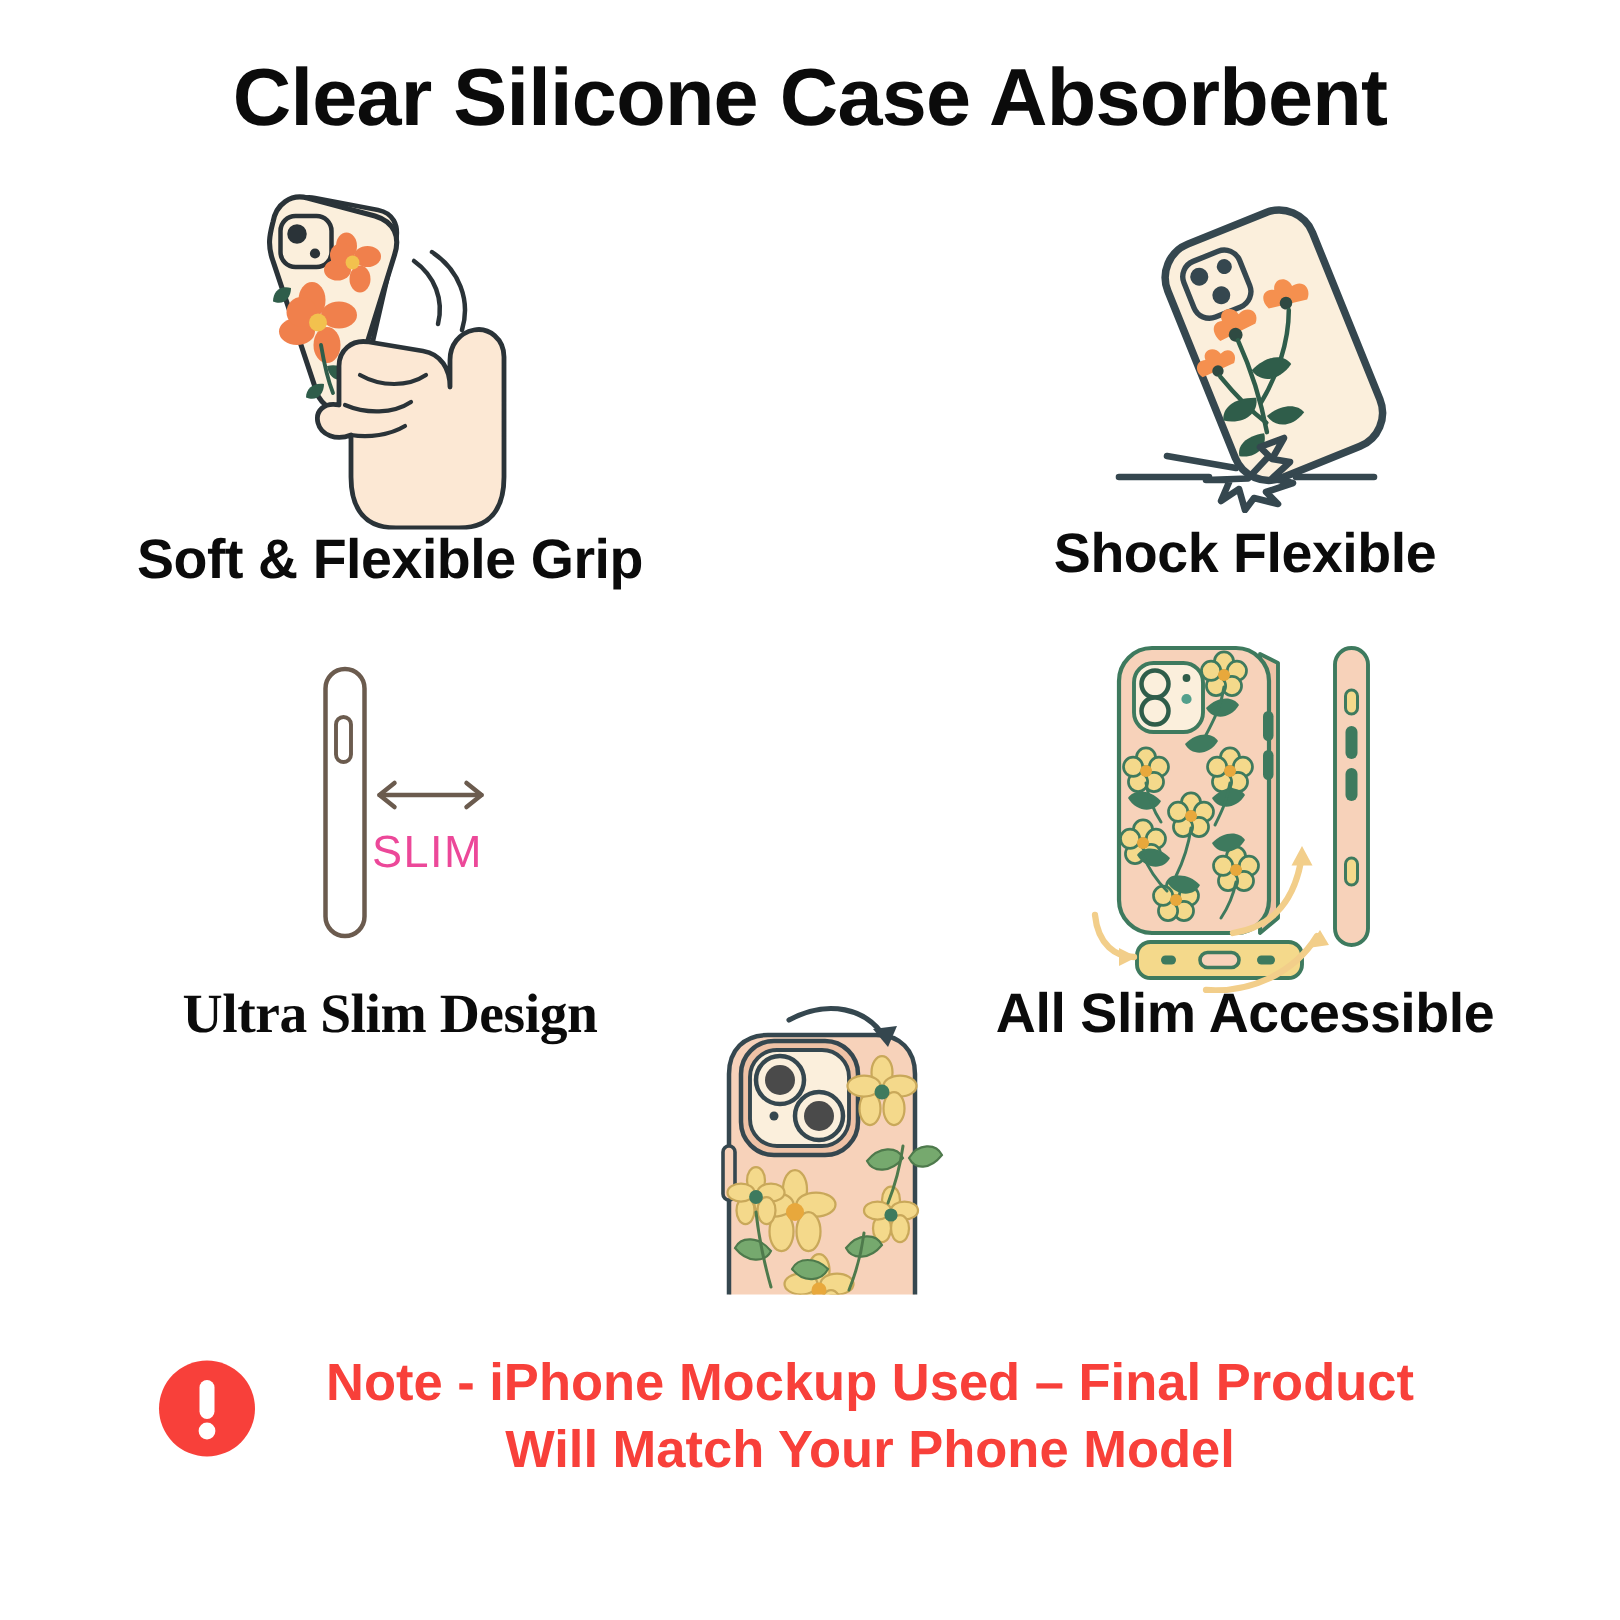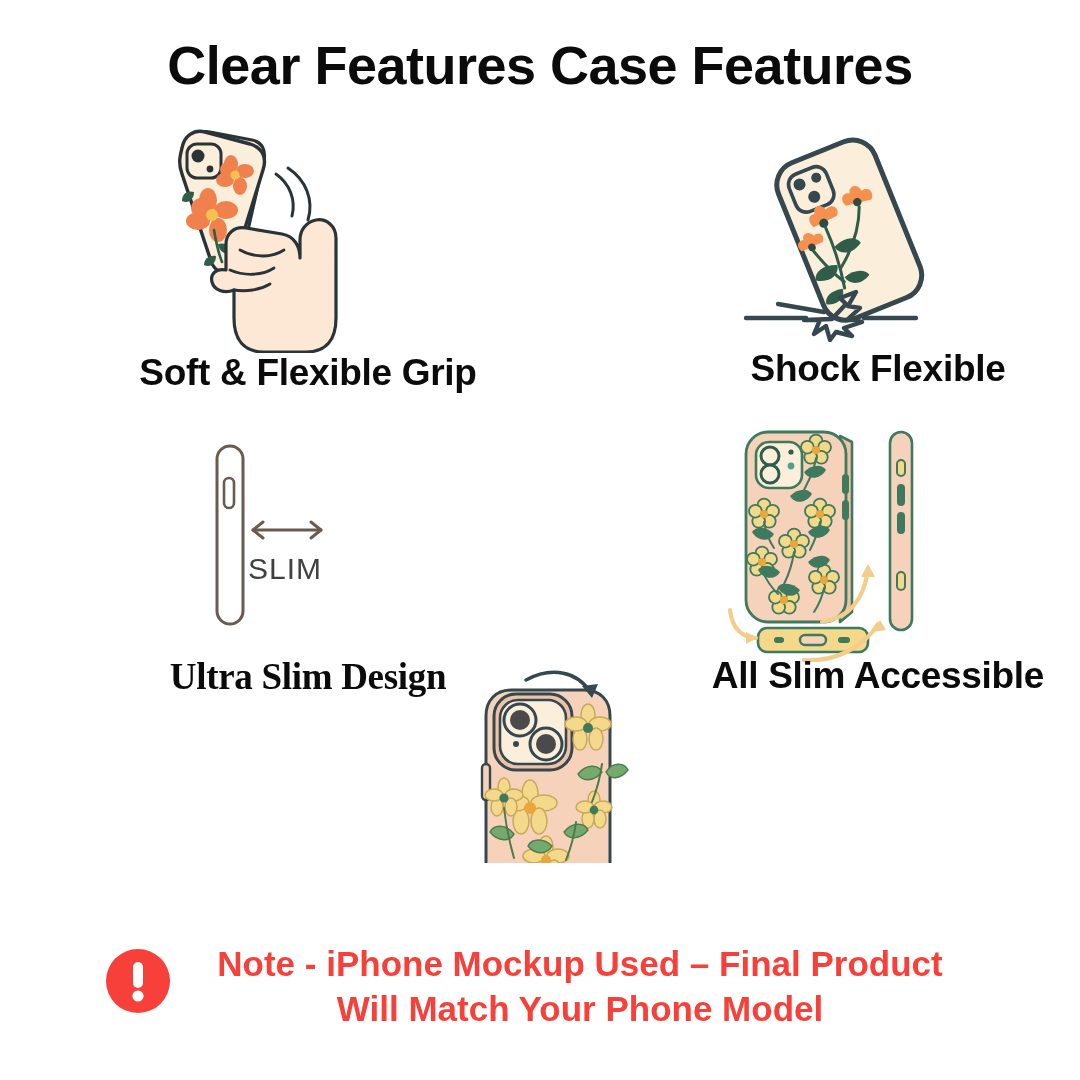--- a/index.html
+++ b/index.html
@@ -34,29 +34,28 @@
   }
   .feat-label {
     position: absolute;
     text-align: center;
     font-size: 37px;
     font-weight: 700;
     color: #0b0b0b;
     letter-spacing: -0.3px;
     white-space: nowrap;
     font-family: "Liberation Sans", sans-serif;
-    padding-left: 48px;
   }
   .art {
     position: absolute;
   }
   .note-wrap {
     position: absolute;
     left: 0;
-    top: 942px;
+    top: 900px;
     width: 1080px;
     display: flex;
     align-items: flex-start;
     justify-content: center;
   }
   .note-icon {
     flex: 0 0 auto;
     width: 66px;
     height: 66px;
     margin-top: 6px;
@@ -67,31 +66,31 @@
     font-weight: 700;
     color: #F8403A;
     line-height: 1.28;
     text-align: center;
     max-width: 790px;
     font-family: "Liberation Sans", sans-serif;
   }
   .slim-text {
     position: absolute;
     font-size: 30px;
-    color: #404040;
+    color: #ec4899;
     font-family: "Liberation Sans", sans-serif;
     letter-spacing: 1px;
   }
 </style>
 </head>
 <body>
 
 <div id="page">
 
-  <div class="title">Clear Features Case Features</div>
+  <div class="title">Clear Silicone Case Absorbent</div>
 
   <div class="art" style="left:130px; top:118px; width:260px; height:235px;">
     <svg viewBox="0 0 260 235" width="260" height="235" xmlns="http://www.w3.org/2000/svg">
 
       <g>
         <path d="M60 28 C62 18 70 12 80 14 L122 22 C132 24 136 32 134 42
                  L112 138 C108 154 100 148 96 142 L60 52 C56 42 58 34 60 28 Z" fill="#FBEFDC" stroke="#2A3338" stroke-width="3.2" stroke-linejoin="round"></path>
         <path d="M47 24 C50 14 58 10 68 13 L126 29 C136 32 139 41 136 50
                  L110 140 C105 156 96 152 90 144 L48 48 C44 38 45 31 47 24 Z" fill="#FBEFDC" stroke="#2A3338" stroke-width="3.4" stroke-linejoin="round" opacity="0"></path>
       </g>

